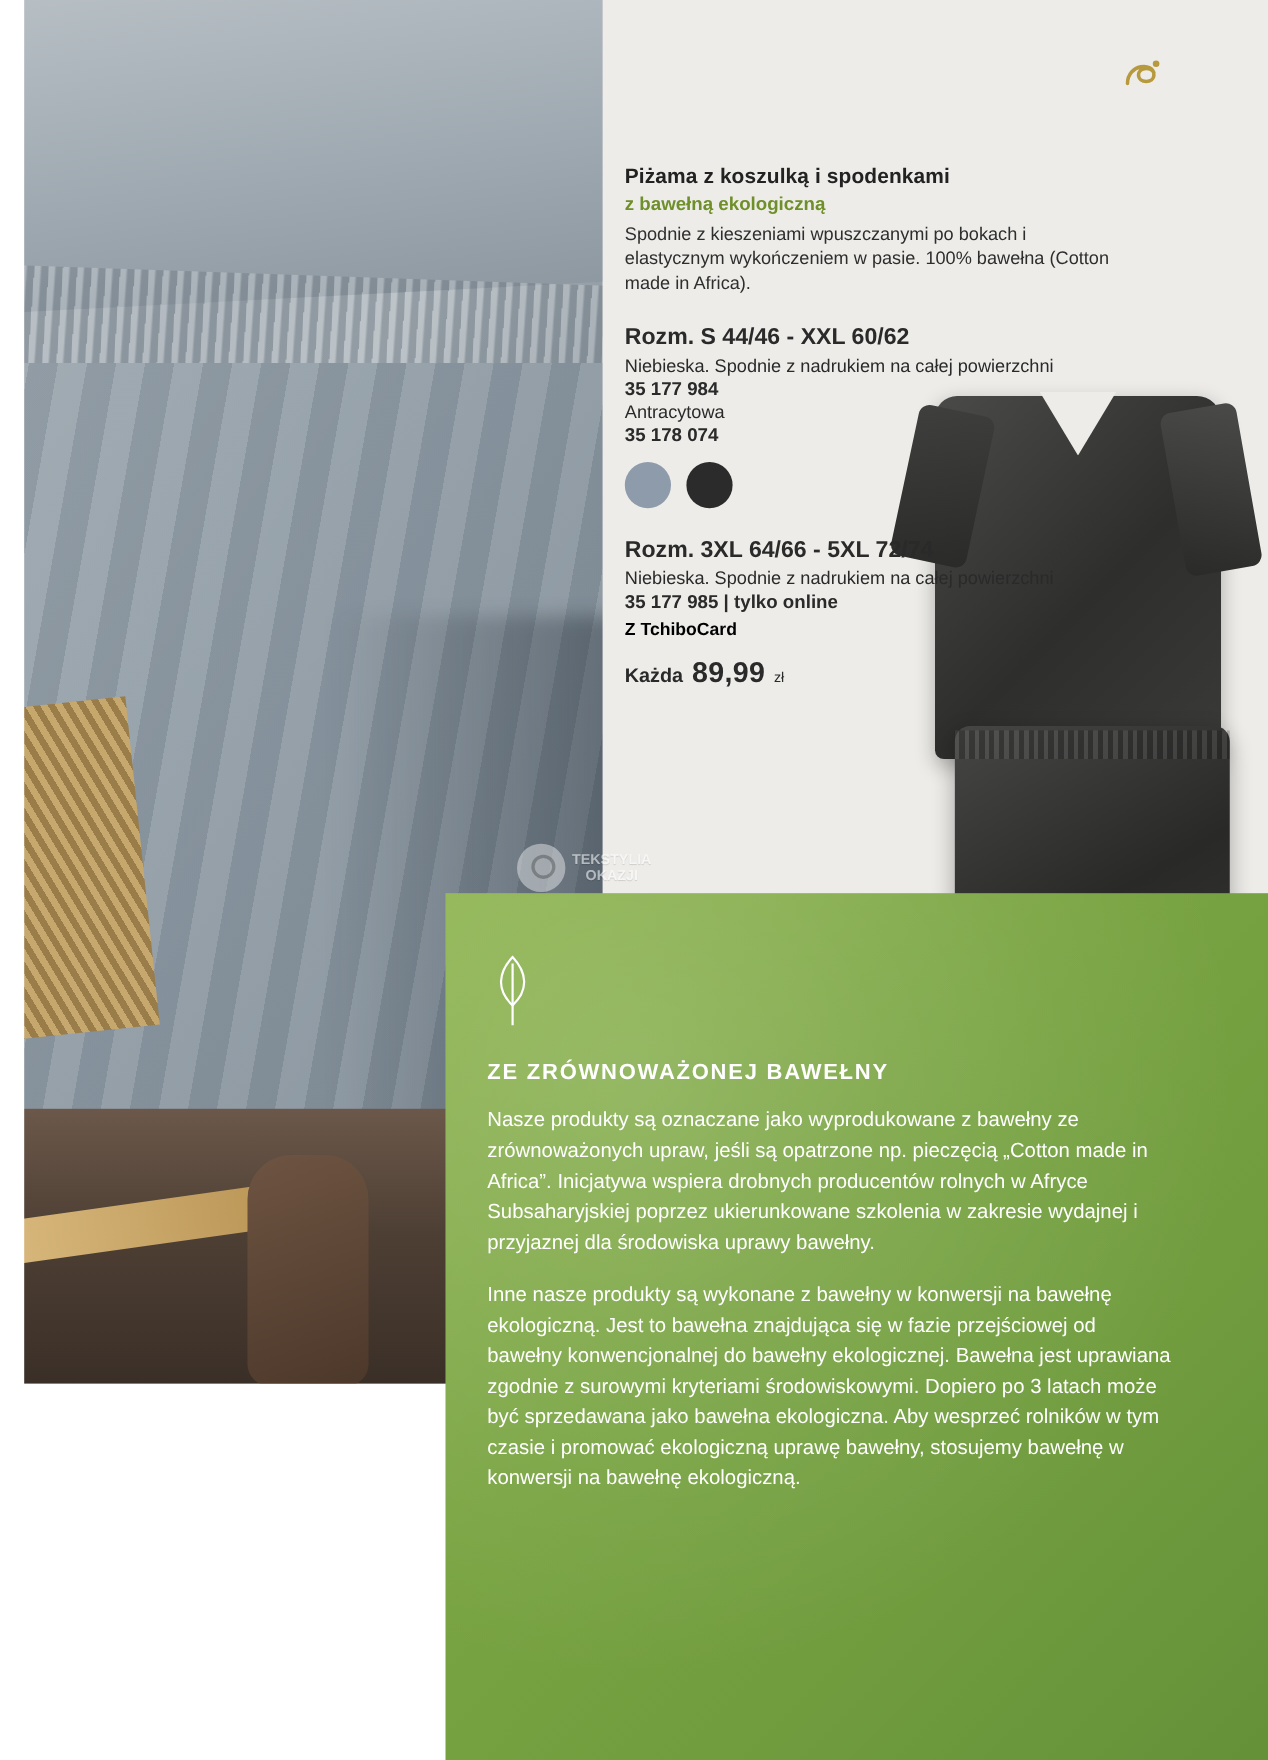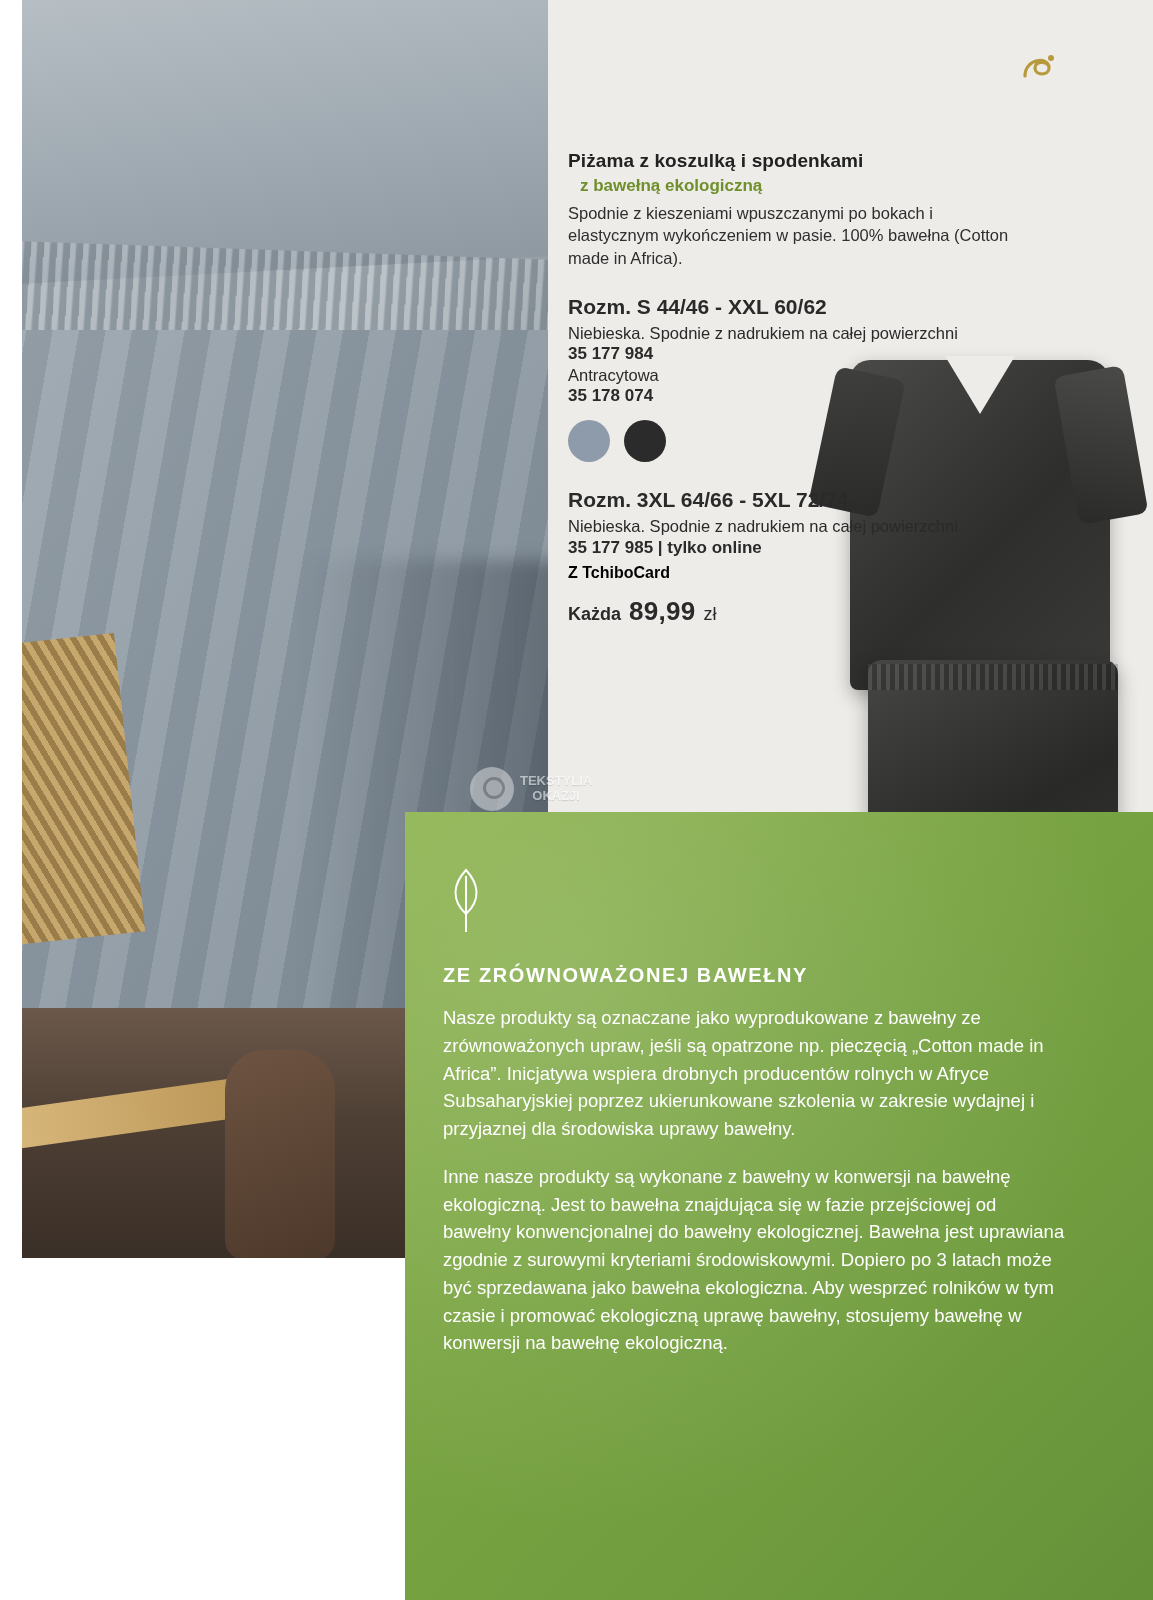--- a/index.html
+++ b/index.html
@@ -188,21 +188,21 @@
     font-size: 19px;
     font-weight: bold;
     letter-spacing: 0.1px;
     margin: 0 0 4px 0;
     color: #222;
   }
   .prod-sub {
     font-size: 17px;
     font-weight: bold;
     color: #6f8f2a;
-    margin: 0 0 6px 12px;
+    margin: 0 0 6px 0;
   }
   .prod-desc {
     font-size: 16.5px;
     line-height: 1.35;
     margin: 0;
     color: #2e2e2e;
     max-width: 460px;
   }
   .block {
     margin-top: 26px;
@@ -252,21 +252,21 @@
   .price-label {
     font-size: 18px;
     font-weight: bold;
   }
   .price-value {
     font-size: 26px;
     font-weight: bold;
     letter-spacing: 0.3px;
   }
   .price-cur {
-    font-size: 18px;
+    font-size: 13px;
     font-weight: normal;
   }
   .old-price {
     font-size: 16px;
     color: #4a4a4a;
     margin-top: 2px;
   }
 
   
   .watermark {

